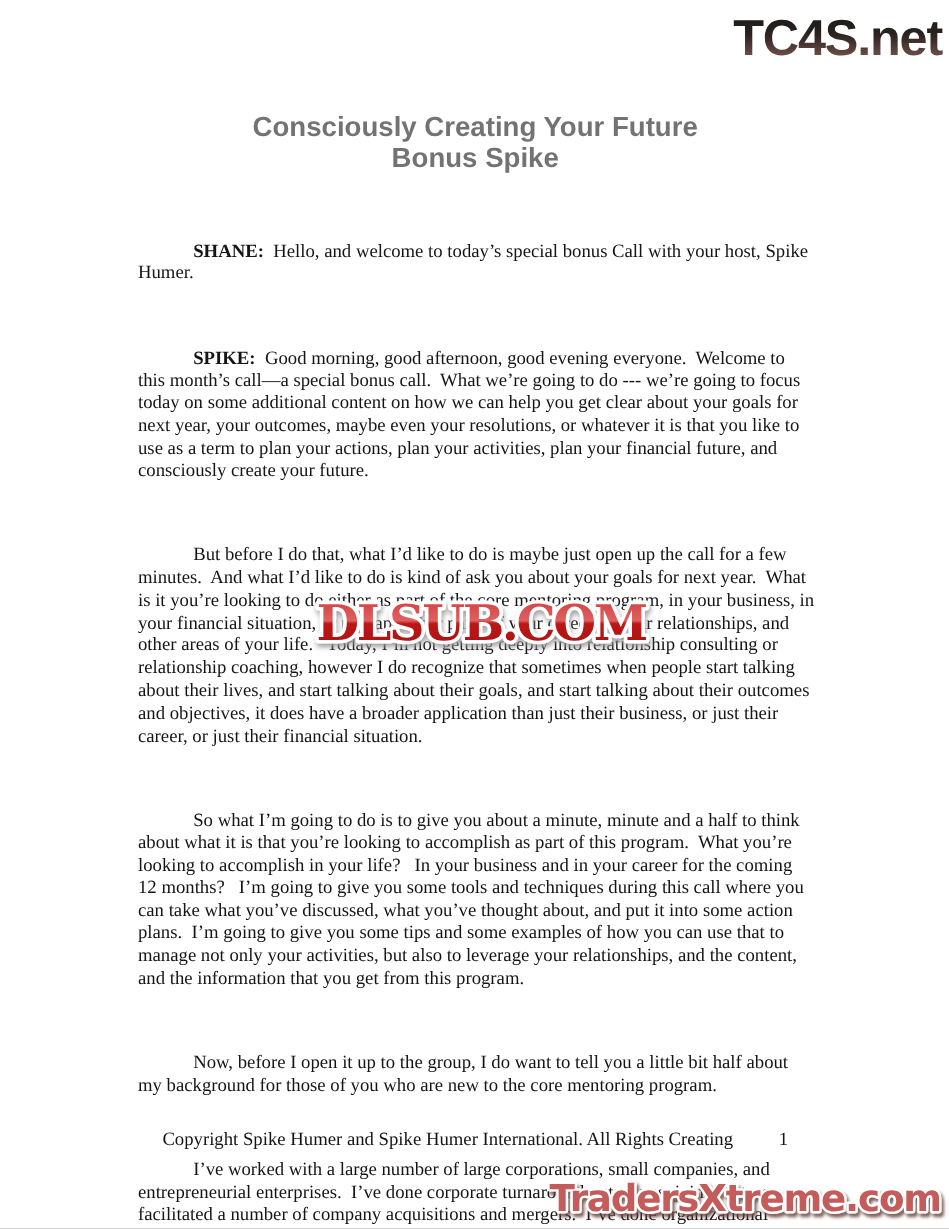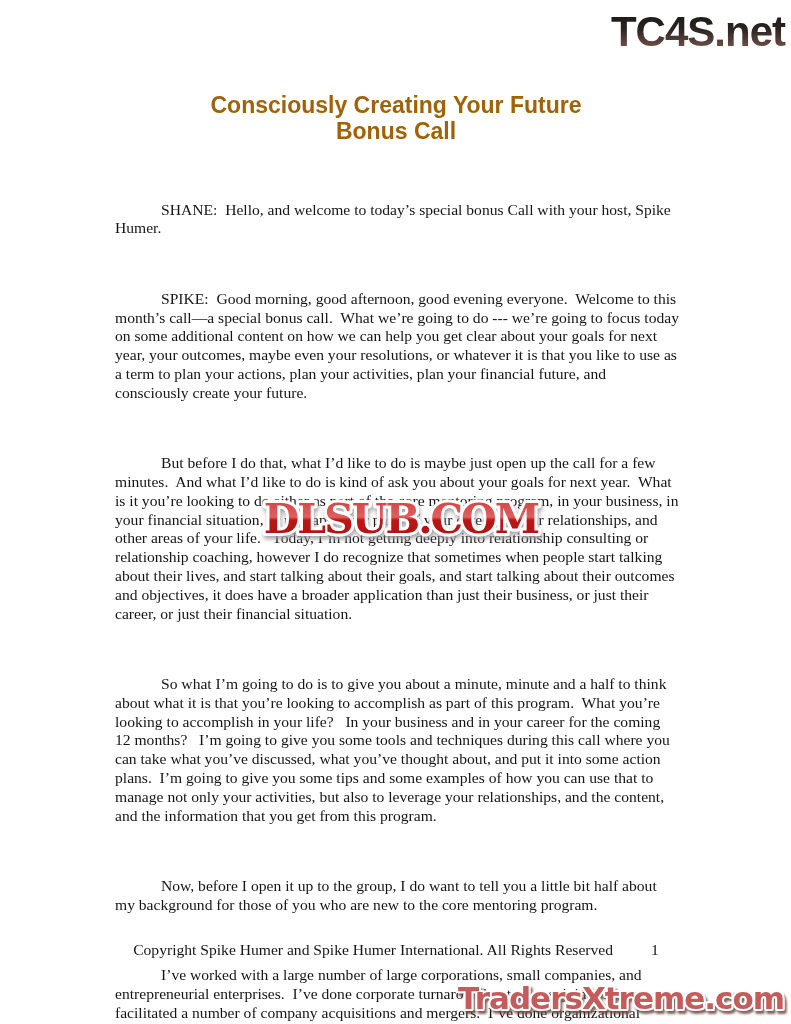--- a/index.html
+++ b/index.html
@@ -13,30 +13,30 @@
   
   .tc4s{
     position:absolute;top:2px;right:0;width:228px;height:56px;
   }
   .tc4s svg{display:block;filter:blur(0.3px);}
   
   .doc-title{
     position:absolute;top:92px;left:115px;width:562px;
     text-align:center;
     font-family:"Liberation Sans", sans-serif;
-    font-weight:bold;font-size:23px;line-height:26px;color:#a16207;
+    font-weight:bold;font-size:23px;line-height:26px;color:#737373;
   }
   
   .body-text{
     position:absolute;top:163px;left:115px;width:564px;
     font-size:15.6px;line-height:18.8px;color:#151515;
     white-space:pre-wrap;
   }
   .para{text-indent:46px;margin:0 0 14px 0;}
-  .speaker{font-weight:normal;}
+  .speaker{font-weight:bold;}
   
   .dlsub{
     position:absolute;top:488px;left:236px;width:330px;height:60px;
   }
   
   .page-footer{
     position:absolute;top:941px;left:115px;width:562px;
     display:flex;justify-content:center;align-items:baseline;
     font-size:15.6px;color:#151515;
   }
@@ -59,21 +59,21 @@
           <stop offset="45%" stop-color="#2b2421"></stop>
           <stop offset="100%" stop-color="#8d6159"></stop>
         </linearGradient>
       </defs>
       <text x="222" y="44" text-anchor="end" font-family="Liberation Sans, sans-serif" font-weight="bold" font-size="42" letter-spacing="-1" fill="url(#tc4sGrad)">TC4S.net</text>
     </svg>
   </div>
 
   <div class="doc-title">
     <div>Consciously Creating Your Future</div>
-    <div>Bonus Call</div>
+    <div>Bonus Spike</div>
   </div>
 
   <div class="body-text">
     <p class="para"><span class="speaker">SHANE:</span><span>  Hello, and welcome to today’s special bonus Call with your host, Spike Humer.</span></p>
     <p class="para"><span class="speaker">SPIKE:</span><span>  Good morning, good afternoon, good evening everyone.  Welcome to this month’s call—a special bonus call.  What we’re going to do --- we’re going to focus today on some additional content on how we can help you get clear about your goals for next year, your outcomes, maybe even your resolutions, or whatever it is that you like to use as a term to plan your actions, plan your activities, plan your financial future, and consciously create your future.</span></p>
     <p class="para"><span class="speaker"></span><span>But before I do that, what I’d like to do is maybe just open up the call for a few minutes.  And what I’d like to do is kind of ask you about your goals for next year.  What is it you’re looking to do either as part of the core mentoring program, in your business, in your financial situation, or perhaps other parts of your career or your relationships, and other areas of your life.   Today, I’m not getting deeply into relationship consulting or relationship coaching, however I do recognize that sometimes when people start talking about their lives, and start talking about their goals, and start talking about their outcomes and objectives, it does have a broader application than just their business, or just their career, or just their financial situation.</span></p>
     <p class="para"><span class="speaker"></span><span>So what I’m going to do is to give you about a minute, minute and a half to think about what it is that you’re looking to accomplish as part of this program.  What you’re looking to accomplish in your life?   In your business and in your career for the coming 12 months?   I’m going to give you some tools and techniques during this call where you can take what you’ve discussed, what you’ve thought about, and put it into some action plans.  I’m going to give you some tips and some examples of how you can use that to manage not only your activities, but also to leverage your relationships, and the content, and the information that you get from this program.</span></p>
     <p class="para"><span class="speaker"></span><span>Now, before I open it up to the group, I do want to tell you a little bit half about my background for those of you who are new to the core mentoring program.</span></p>
     <p class="para"><span class="speaker"></span><span>I’ve worked with a large number of large corporations, small companies, and entrepreneurial enterprises.  I’ve done corporate turnarounds, start-ups, joint ventures, facilitated a number of company acquisitions and mergers.  I’ve done organizational development work.  I’ve done corporate planning.  I’ve done executive and personal success coaching and group mentoring programs such as this one.  I’ve conducted seminars around the world, teleconferences in every time zone and I have a private consulting business.  I’ve designed and presented seminars a wide range of topics but primarily around personal and professional excellence and success.  The process I’m about to share with you on a very brief and introductory level has worked for thousands of people around the world.</span></p>
   </div>
@@ -89,21 +89,21 @@
         </linearGradient>
         <filter id="dlsubShadow" x="-20%" y="-20%" width="140%" height="140%">
           <feDropShadow dx="1" dy="3" stdDeviation="2" flood-color="#9a9a9a" flood-opacity="0.9"></feDropShadow>
         </filter>
       </defs>
       <text x="165" y="45" text-anchor="middle" font-family="DejaVu Serif, serif" font-weight="bold" font-size="41" letter-spacing="-2" fill="url(#dlsubGrad)" stroke="#ffffff" stroke-width="6" paint-order="stroke" stroke-linejoin="round" filter="url(#dlsubShadow)">DLSUB.COM</text>
     </svg>
   </div>
 
   <div class="page-footer">
-    <span>Copyright Spike Humer and Spike Humer International.   All Rights Reserved</span>
+    <span>Copyright Spike Humer and Spike Humer International.   All Rights Creating</span>
     <span class="page-number">1</span>
   </div>
 
   <div class="traders">
     <svg width="345" height="46" viewBox="0 0 345 46" xmlns="http://www.w3.org/2000/svg">
       <defs>
         <filter id="tradShadow" x="-20%" y="-20%" width="140%" height="140%">
           <feDropShadow dx="2" dy="3" stdDeviation="1.2" flood-color="#6e4a40" flood-opacity="0.85"></feDropShadow>
         </filter>
       </defs>

